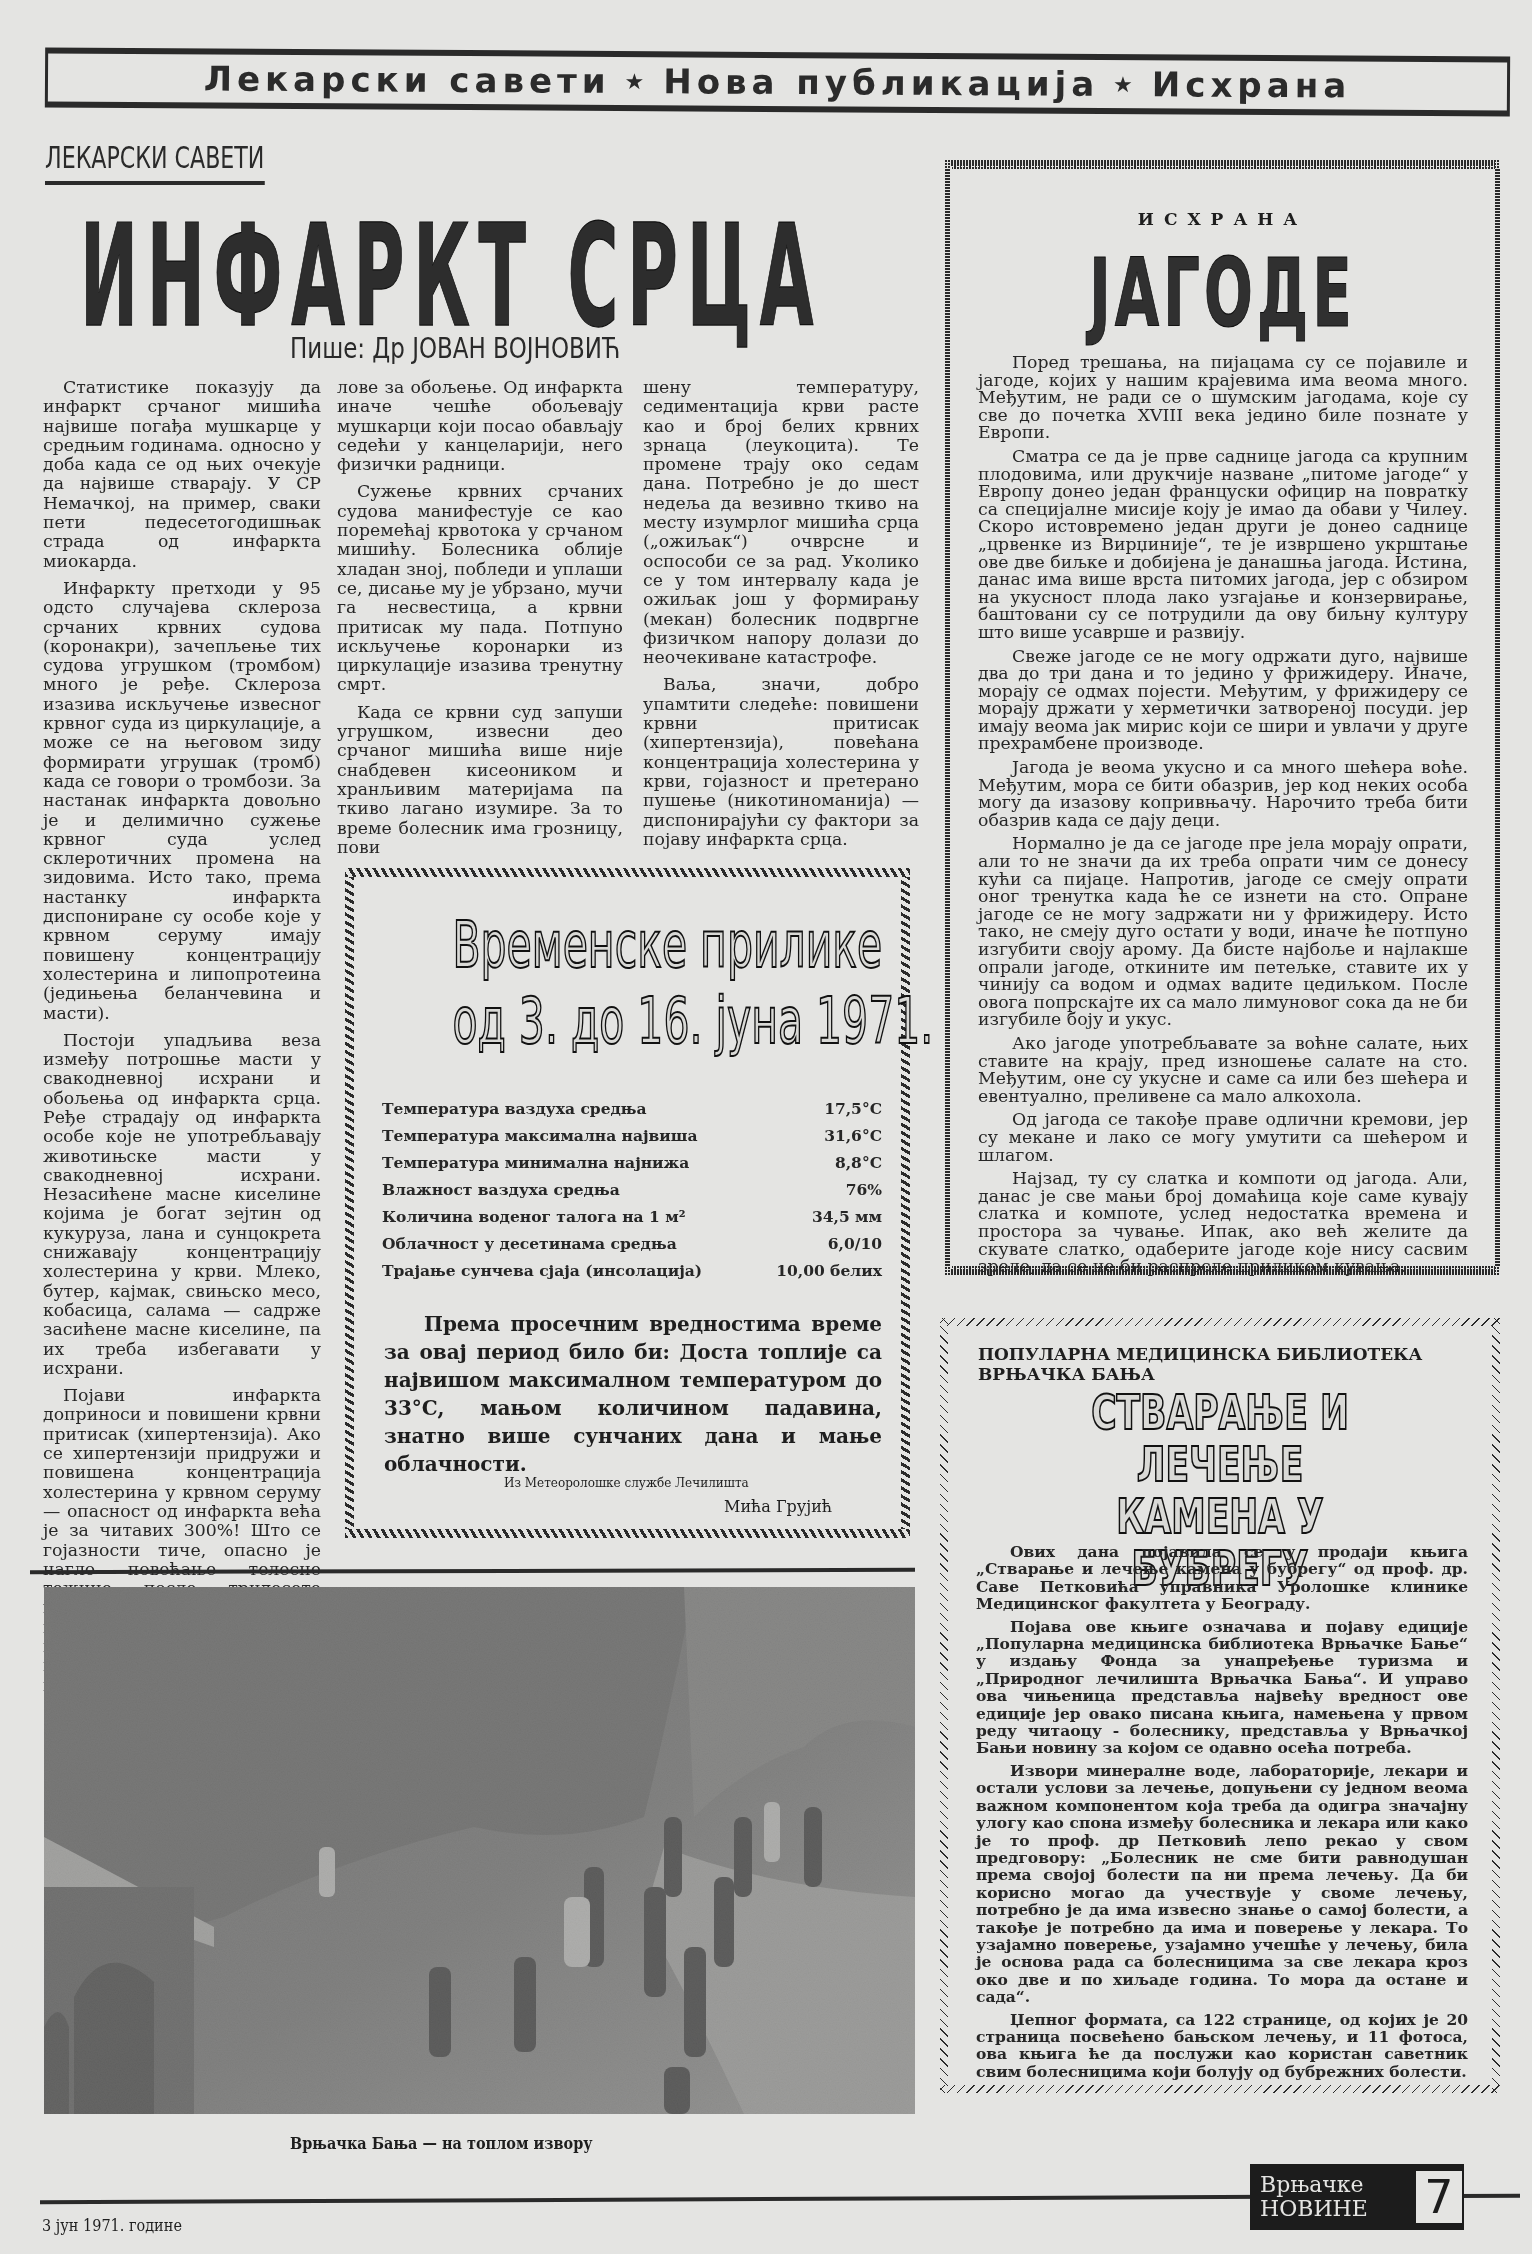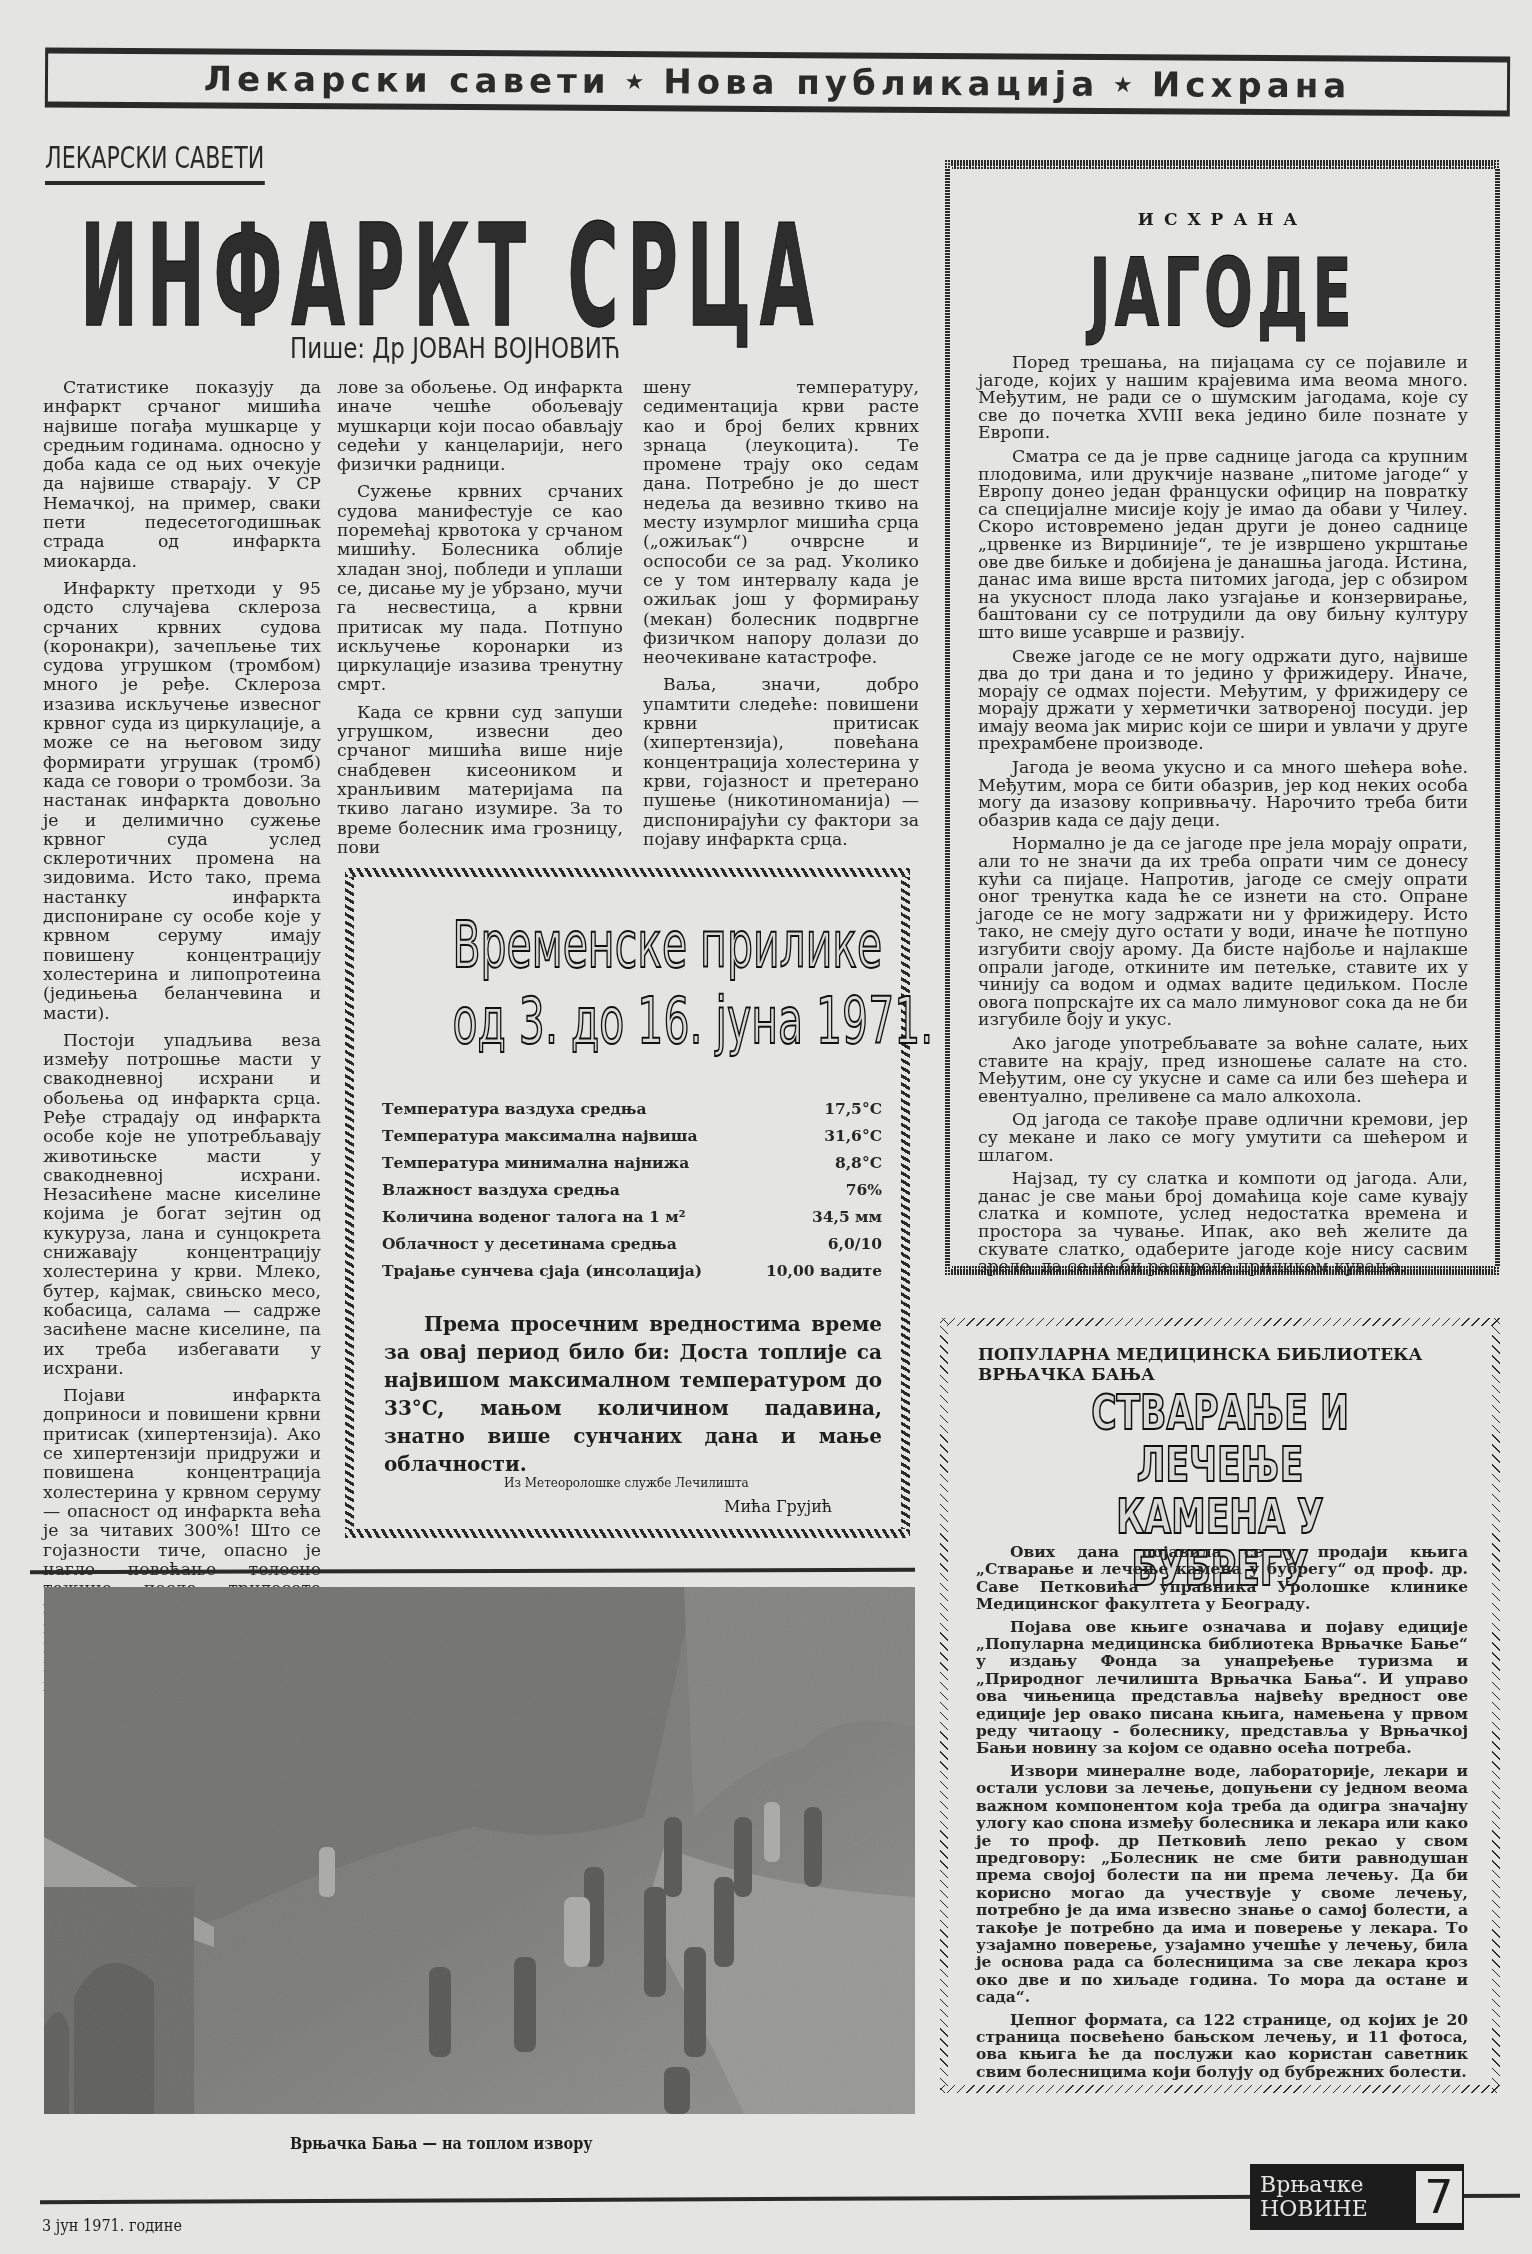--- a/index.html
+++ b/index.html
@@ -209,21 +209,21 @@
     <tr>
           <td>Количина воденог талога на 1 м²</td>
           <td class="v">34,5 мм</td>
         </tr>
     <tr>
           <td>Облачност у десетинама средња</td>
           <td class="v">6,0/10</td>
         </tr>
     <tr>
           <td>Трајање сунчева сјаја (инсолација)</td>
-          <td class="v">10,00 вадите</td>
+          <td class="v">10,00 белих</td>
         </tr>
   </tbody>
     </table>
   <div class="w-note">Према просечним вредностима време за овај период било би: Доста топлије са највишом максималном температуром до 33°C, мањом количином падавина, знатно више сунчаних дана и мање облачности.</div>
   <div class="w-source">Из Метеоролошке службе Лечилишта</div>
   <div class="w-author">Мића Грујић</div>
 </div>
 
 <div id="divider-top" class="abs"></div>
 <div id="photo" class="abs">

